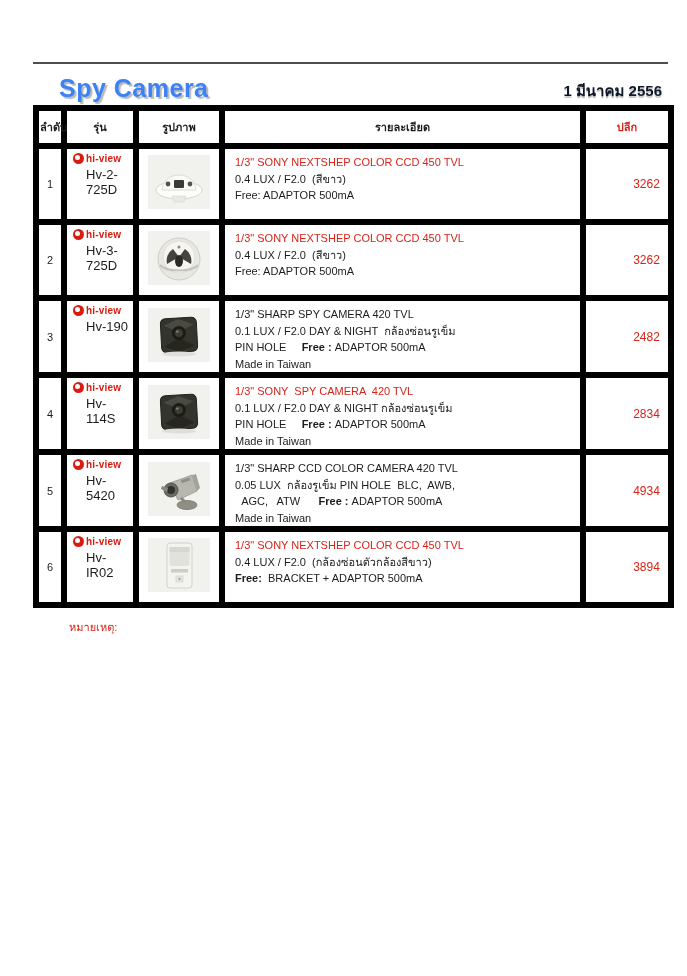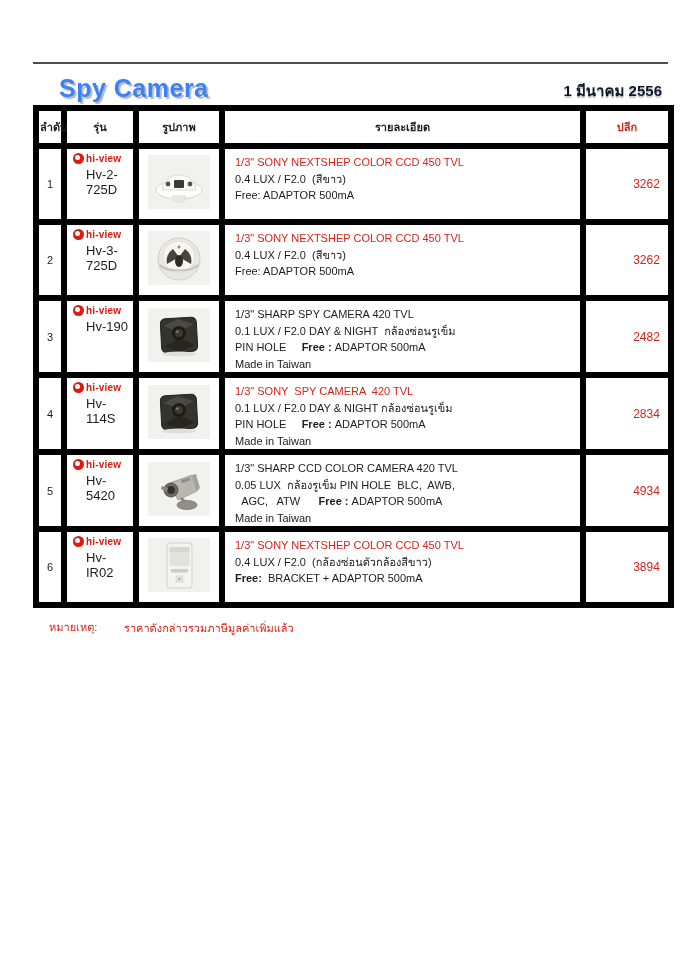--- a/index.html
+++ b/index.html
@@ -25,21 +25,21 @@
   .logo-mark::after{content:'';position:absolute;left:2px;top:2px;width:5px;height:5px;border-radius:50%;background:#fff;}
   .logo-text{color:#d91c10;font-weight:bold;font-size:10px;letter-spacing:0.2px;}
   .model-name{font-size:13px;padding-left:5px;margin-left:8px;}
   .c-img{vertical-align:middle;text-align:center;}
   .photo{display:inline-block;width:62px;height:54px;line-height:0;}
   .c-desc{padding:5px 8px 0 10px;}
   .desc-line{font-size:11px;line-height:16.5px;white-space:pre-wrap;color:#1d1d1d;}
   .desc-line b{font-weight:bold;}
   .c-price{vertical-align:middle;text-align:center;font-size:12px;color:#d62419;padding-left:40px;}
   .footnote{display:flex;margin-top:10px;font-size:11px;color:#d62419;}
-  .footnote-label{margin-left:16px;width:75px;flex:0 0 auto;}
+  .footnote-label{margin-left:36px;width:75px;flex:0 0 auto;}
   .footnote-lines .fn-line{line-height:20px;white-space:pre-wrap;}
 </style>
 </head>
 <body>
 
 <div class="page">
   <div class="content">
 
     <div class="top-rule"></div>
 
@@ -231,18 +231,17 @@
               <div class="desc-line"><b>Free:</b><span>  BRACKET + ADAPTOR 500mA</span></div>
             </td>
         <td class="c-price">3894</td>
       </tr>
     </tbody>
       </table>
 
     <div class="footnote">
       <div class="footnote-label">หมายเหตุ:</div>
       <div class="footnote-lines">
-        <div class="fn-line">ราคาดังกล่าวรวมภาษีมูลค่าเพิ่มแล้ว</div>
       </div>
     </div>
 
   </div>
 </div>
 
 </body></html>

